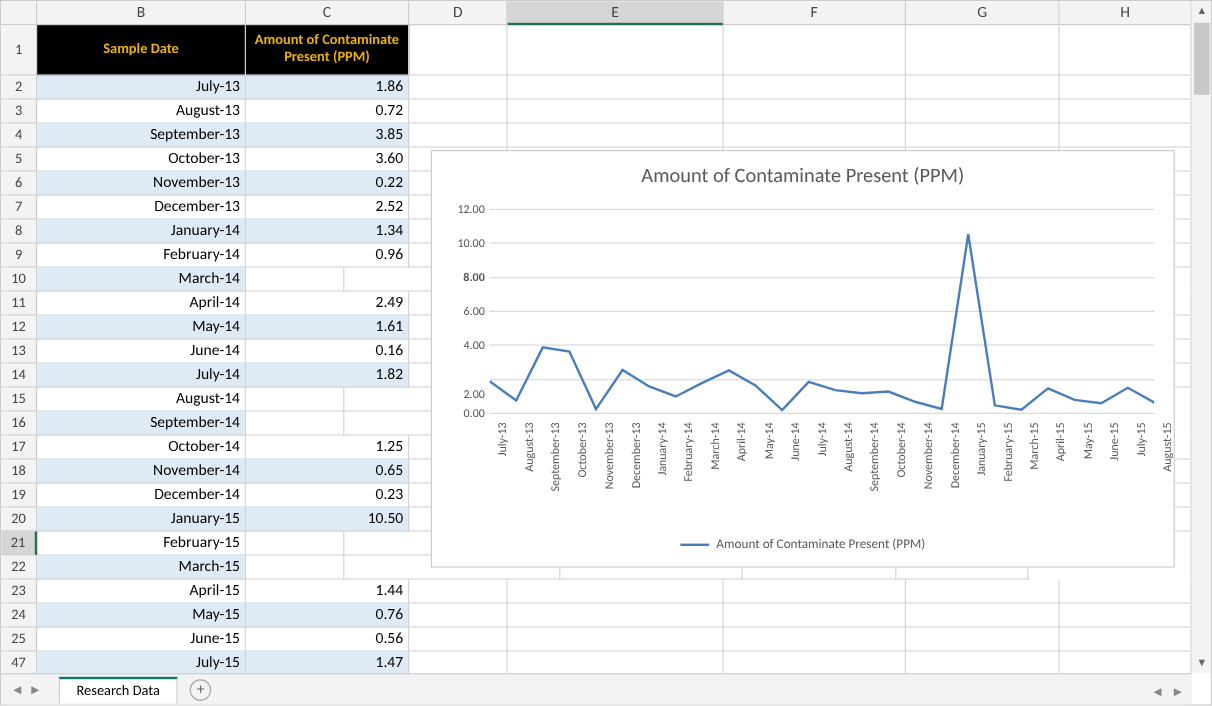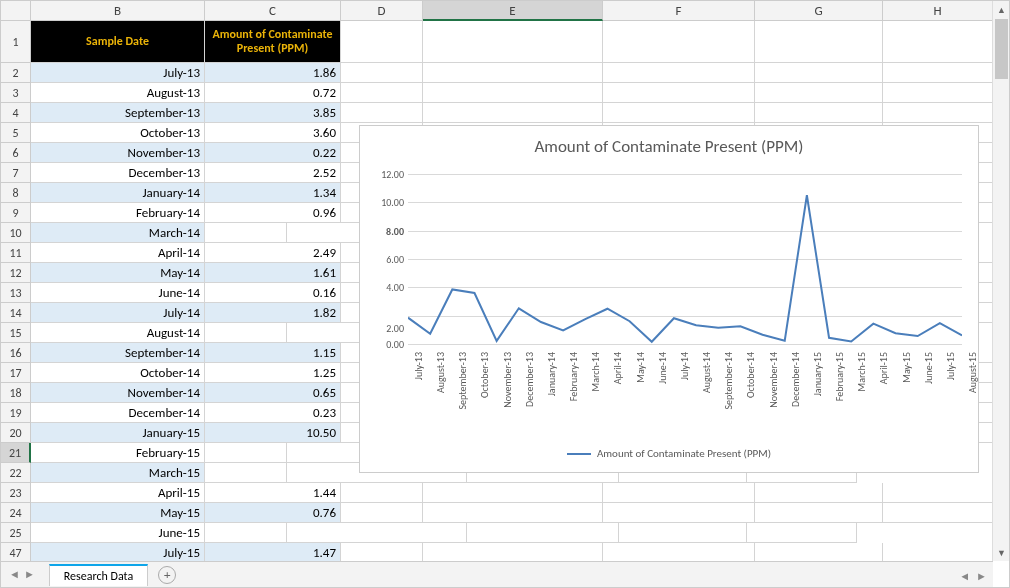--- a/index.html
+++ b/index.html
@@ -115,21 +115,21 @@
   .tab-bar {
     position:absolute; left:0; bottom:0; width:992px; height:26px;
     background:#f3f3f3; border-top:1px solid #ccc;
     display:flex; align-items:center;
   }
   .tab-nav { display:flex; gap:4px; padding:0 8px; color:#888;}
   .tab-nav span { font-size:11px; cursor:default;}
   .sheet-tab {
     background:#fff; border:1px solid #ccc; border-bottom:none;
     padding:3px 14px; font-size:12px; margin-left:6px;
-    border-top:2px solid #0ea5e9;
+    border-top:2px solid #0f766e;
   }
   .add-sheet { margin-left:10px; width:18px; height:18px; border:1px solid #aaa; border-radius:50%; text-align:center; line-height:15px; font-size:13px; color:#666;}
   .tab-scroll { position:absolute; right:6px; bottom:4px; font-size:11px; color:#888; display:flex; gap:6px;}
   
   .v-scroll {
     position:absolute; right:0; top:0; width:17px; height:560px;
     background:#f3f3f3; border-left:1px solid #ddd;
   }
   .v-scroll .up,.v-scroll .dn{position:absolute;left:0;width:17px;height:17px;text-align:center;font-size:9px;color:#666;line-height:17px;}
   .v-scroll .up{top:0;} .v-scroll .dn{bottom:0;}
@@ -298,21 +298,20 @@
         <div class="cell B">August-14</div>
         <div class="cell D"></div>
         <div class="cell E"></div>
         <div class="cell F"></div>
         <div class="cell G"></div>
         <div class="cell H"></div>
       </div>
       <div class="row">
         <div class="rownum">16</div>
         <div class="cell B band">September-14</div>
-        <div class="cell C band">1.15</div>
         <div class="cell D"></div>
         <div class="cell E"></div>
         <div class="cell F"></div>
         <div class="cell G"></div>
         <div class="cell H"></div>
       </div>
       <div class="row">
         <div class="rownum">17</div>
         <div class="cell B">October-14</div>
         <div class="cell C">1.25</div>
@@ -386,20 +385,21 @@
         <div class="cell C band">0.76</div>
         <div class="cell D"></div>
         <div class="cell E"></div>
         <div class="cell F"></div>
         <div class="cell G"></div>
         <div class="cell H"></div>
       </div>
       <div class="row">
         <div class="rownum">25</div>
         <div class="cell B">June-15</div>
+        <div class="cell C">0.56</div>
         <div class="cell D"></div>
         <div class="cell E"></div>
         <div class="cell F"></div>
         <div class="cell G"></div>
         <div class="cell H"></div>
       </div>
       <div class="row">
         <div class="rownum">47</div>
         <div class="cell B band">July-15</div>
         <div class="cell C band">1.47</div>

